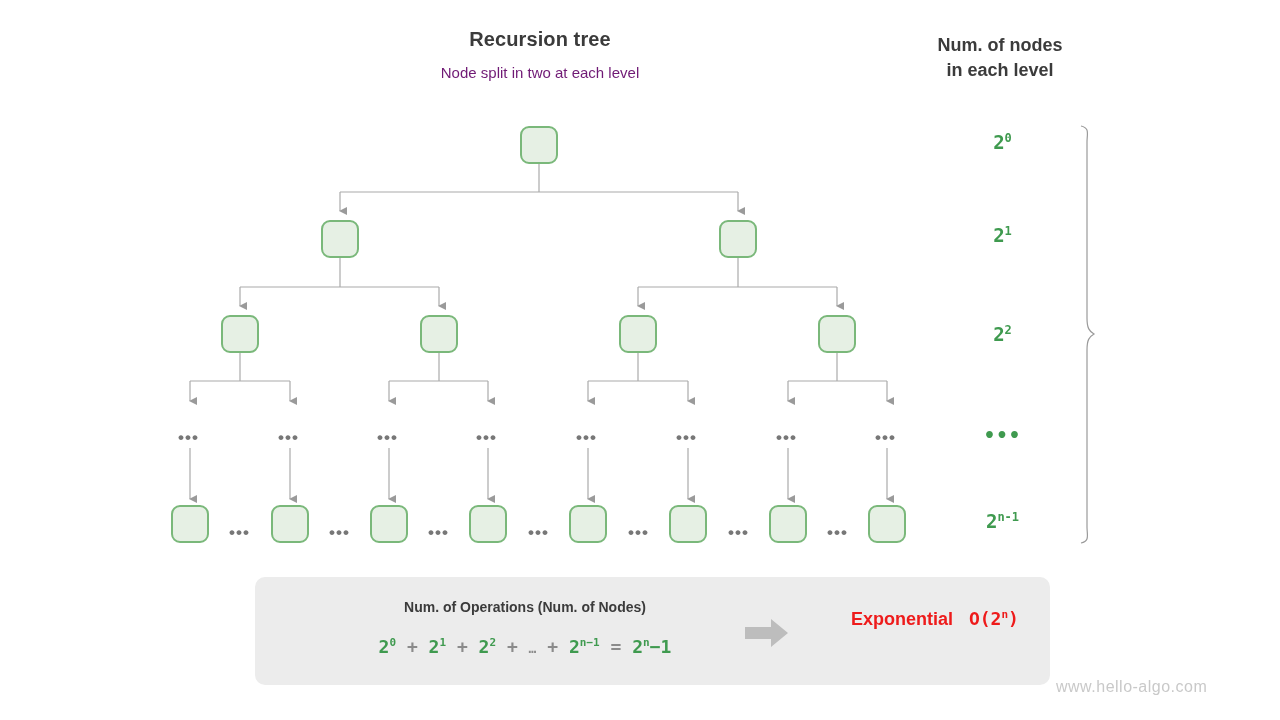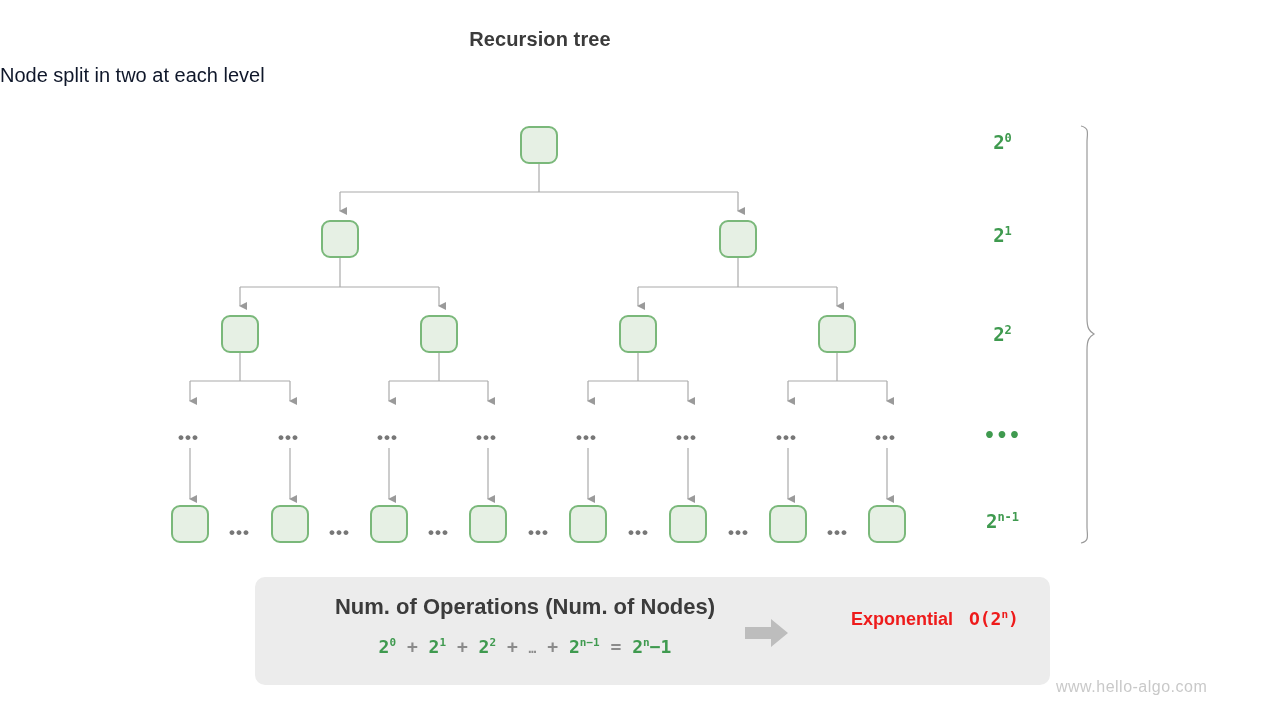--- a/index.html
+++ b/index.html
@@ -29,24 +29,24 @@
     font-size: 20px;
     font-weight: bold;
     color: #3b3b3b;
     letter-spacing: 0.1px;
   }
   .title-sub {
     position: absolute;
     left: 0;
     width: 1080px;
     top: 64px;
-    text-align: left;
-    font-size: 20px;
+    text-align: center;
+    font-size: 15px;
     font-weight: normal;
-    color: #0f172a;
+    color: #701a75;
   }
   .col-title {
     position: absolute;
     left: 880px;
     width: 240px;
     top: 33px;
     text-align: center;
     font-size: 18px;
     font-weight: bold;
     color: #3b3b3b;
@@ -129,21 +129,21 @@
     text-align: center;
   }
   .sum-right {
     position: absolute;
     left: 580px;
     top: 16px;
     width: 200px;
     text-align: center;
   }
   .sum-head {
-    font-size: 22px;
+    font-size: 14px;
     font-weight: bold;
     color: #3b3b3b;
     line-height: 28px;
     white-space: nowrap;
   }
   .sum-formula {
     margin-top: 10px;
     font-family: "DejaVu Sans Mono", monospace;
     font-size: 18px;
     font-weight: bold;
@@ -190,20 +190,24 @@
     white-space: nowrap;
   }
 </style>
 </head>
 <body>
 
 <div id="stage">
 
   <div class="title-main">Recursion tree</div>
   <div class="title-sub">Node split in two at each level</div>
+  <div class="col-title">
+    <div>Num. of nodes</div>
+    <div>in each level</div>
+  </div>
 
   <svg width="1280" height="720" style="position:absolute;left:0;top:0;pointer-events:none;">
     <defs>
       <marker id="ah" markerWidth="10" markerHeight="10" refX="5" refY="8" orient="auto" markerUnits="userSpaceOnUse">
         <path d="M1,1 L9,1 L5,9 z" fill="#9a9a9a"></path>
       </marker>
     </defs>
     <g stroke="#aaaaaa" stroke-width="1.2" fill="none">
 
       <path d="M539,164 L539,192"></path>

